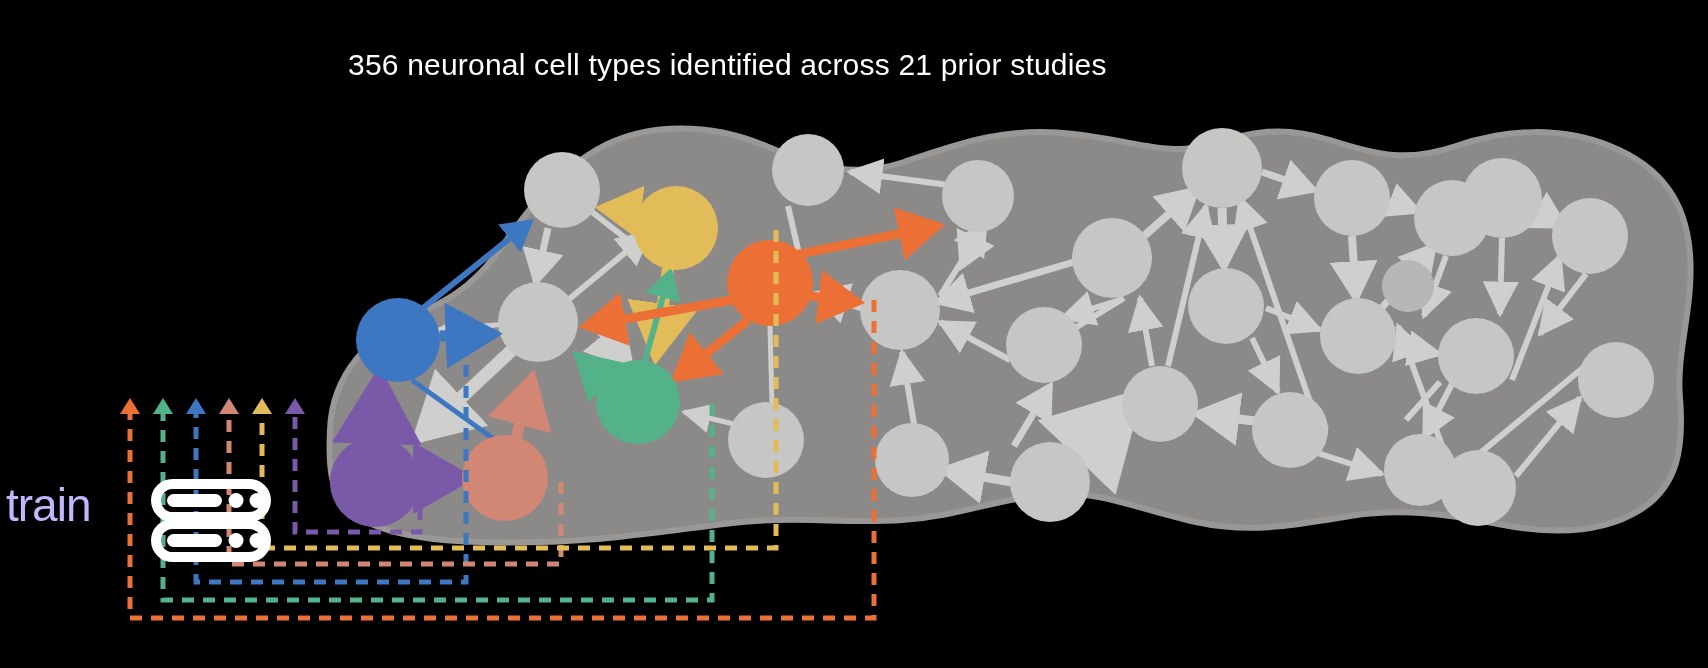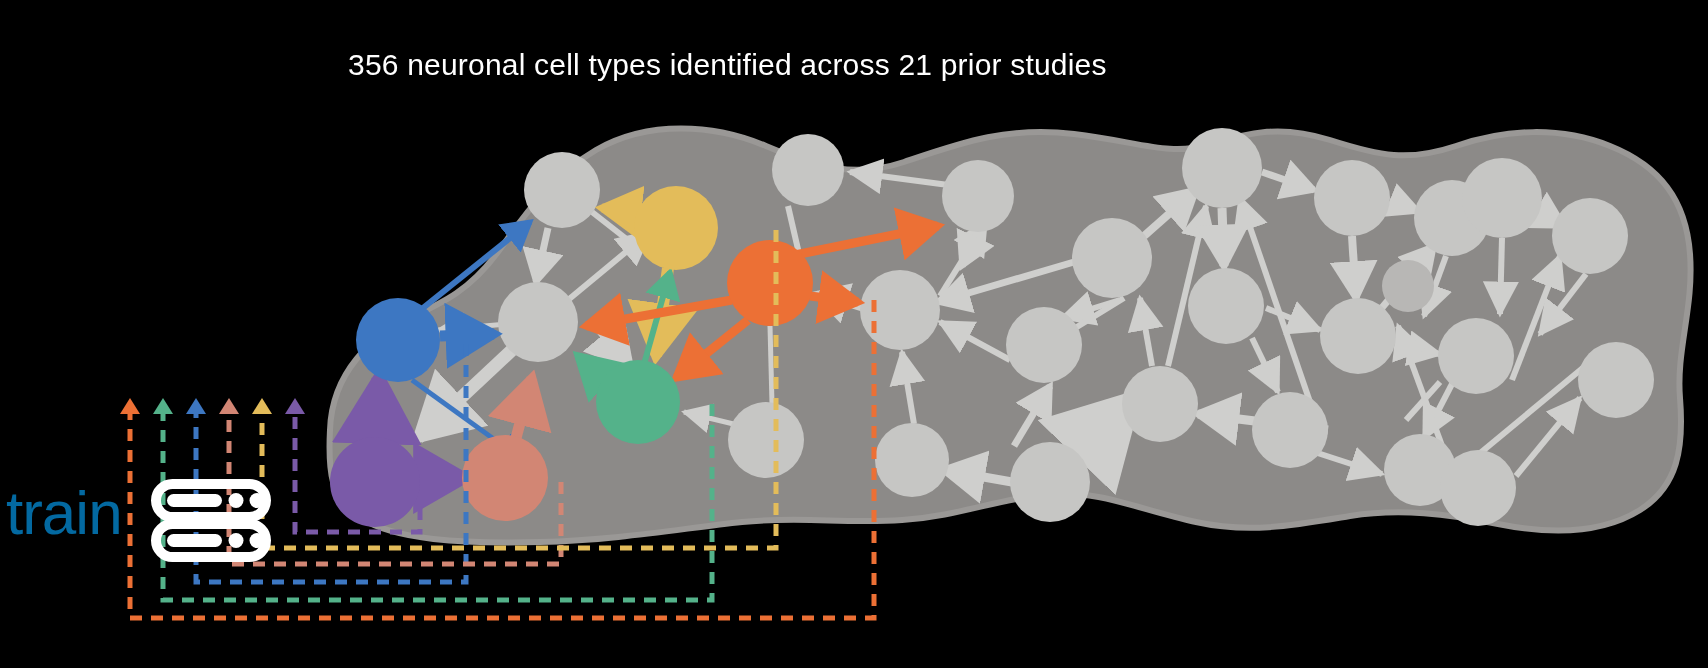--- a/index.html
+++ b/index.html
@@ -32,23 +32,23 @@
   }
   #scene {
     position: absolute;
     left: 0;
     top: 0;
   }
   #trainLabel {
     position: absolute;
     left: 6px;
     top: 482px;
-    color: #0369a1;
+    color: #c4b5fd;
     font-family: "Liberation Sans", sans-serif;
-    font-size: 62px;
+    font-size: 46px;
     font-weight: 400;
     letter-spacing: -1px;
     line-height: 1;
   }
 </style>
 </head>
 <body>
 
 <div id="stage">
 

